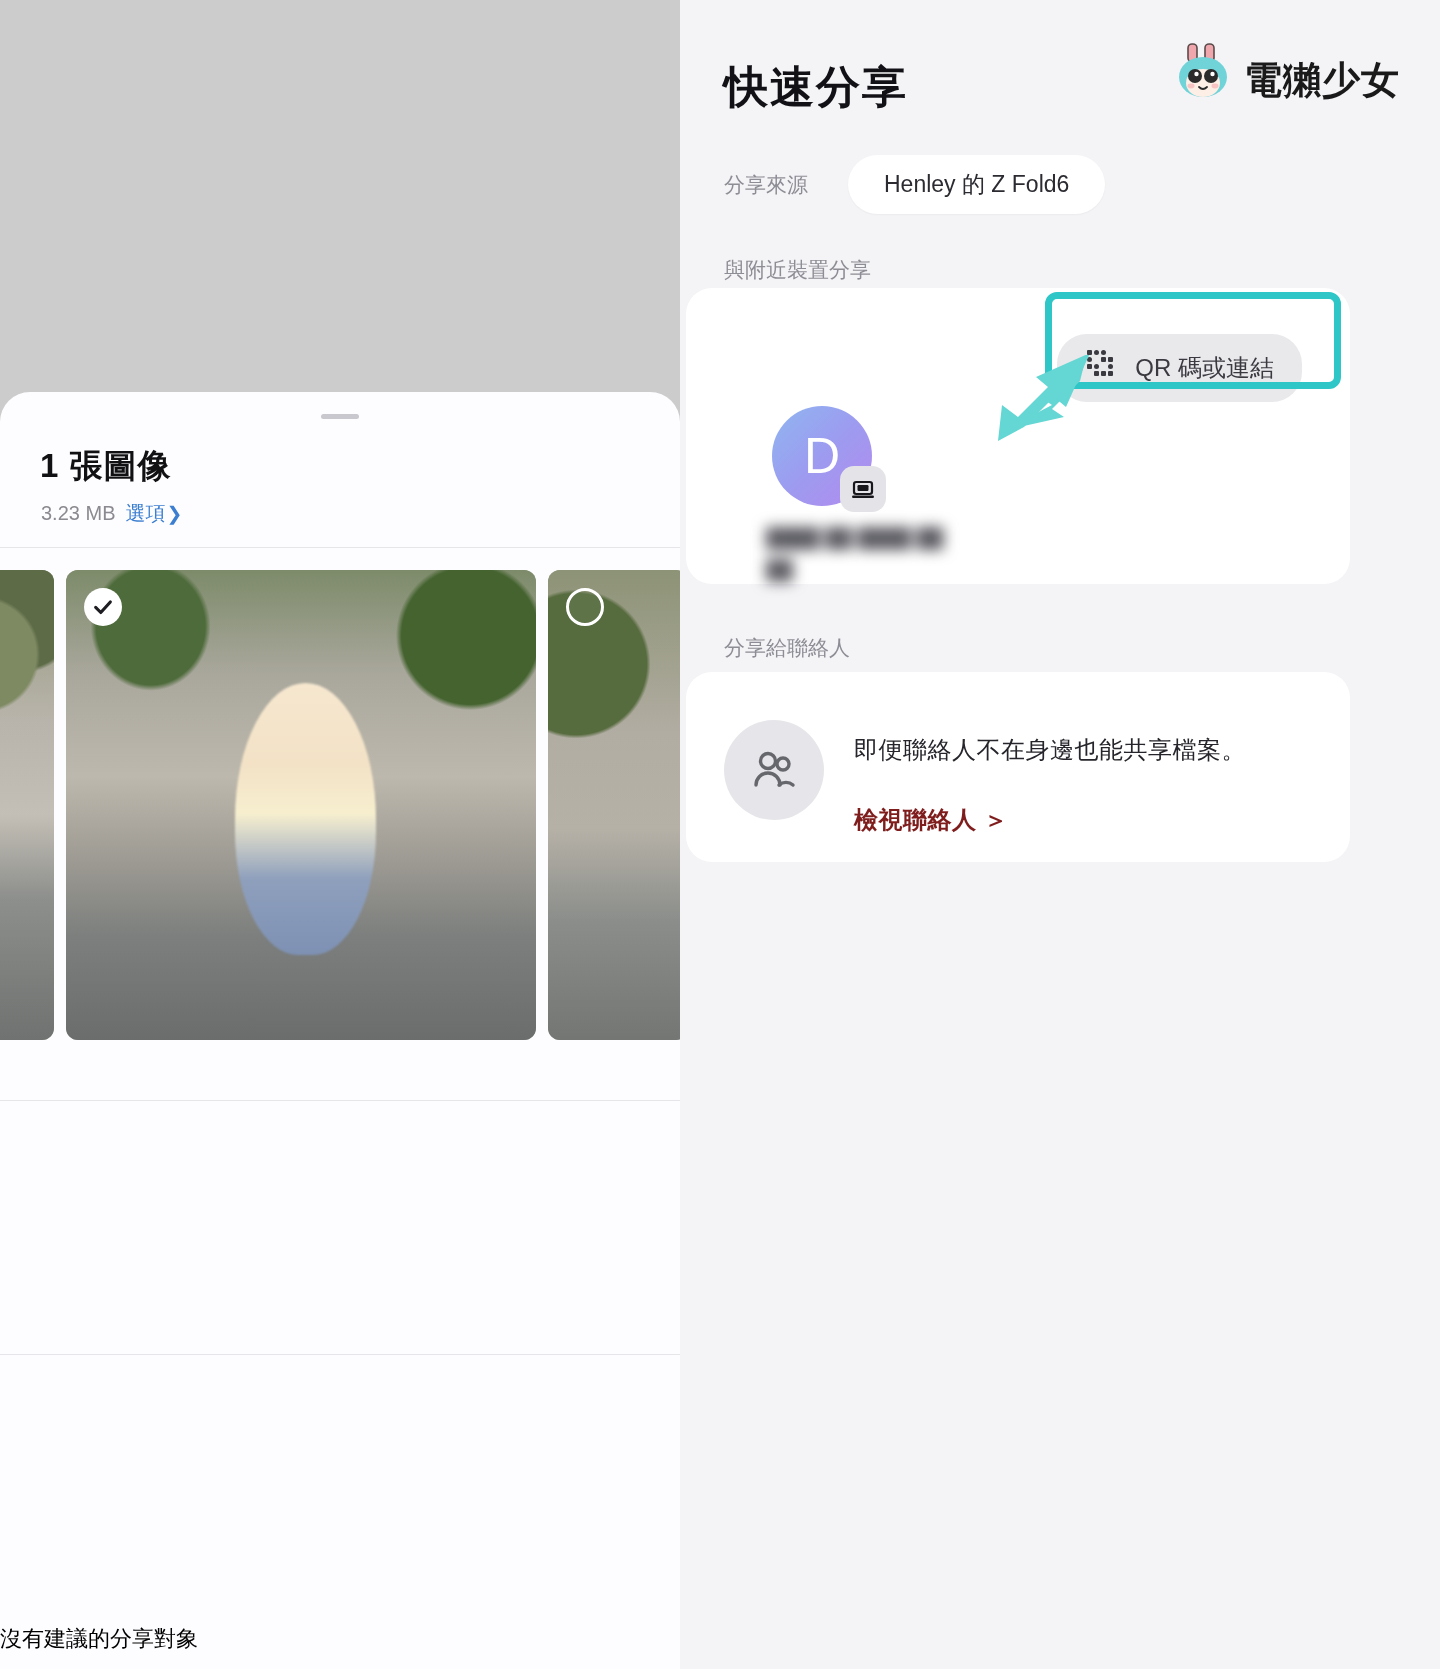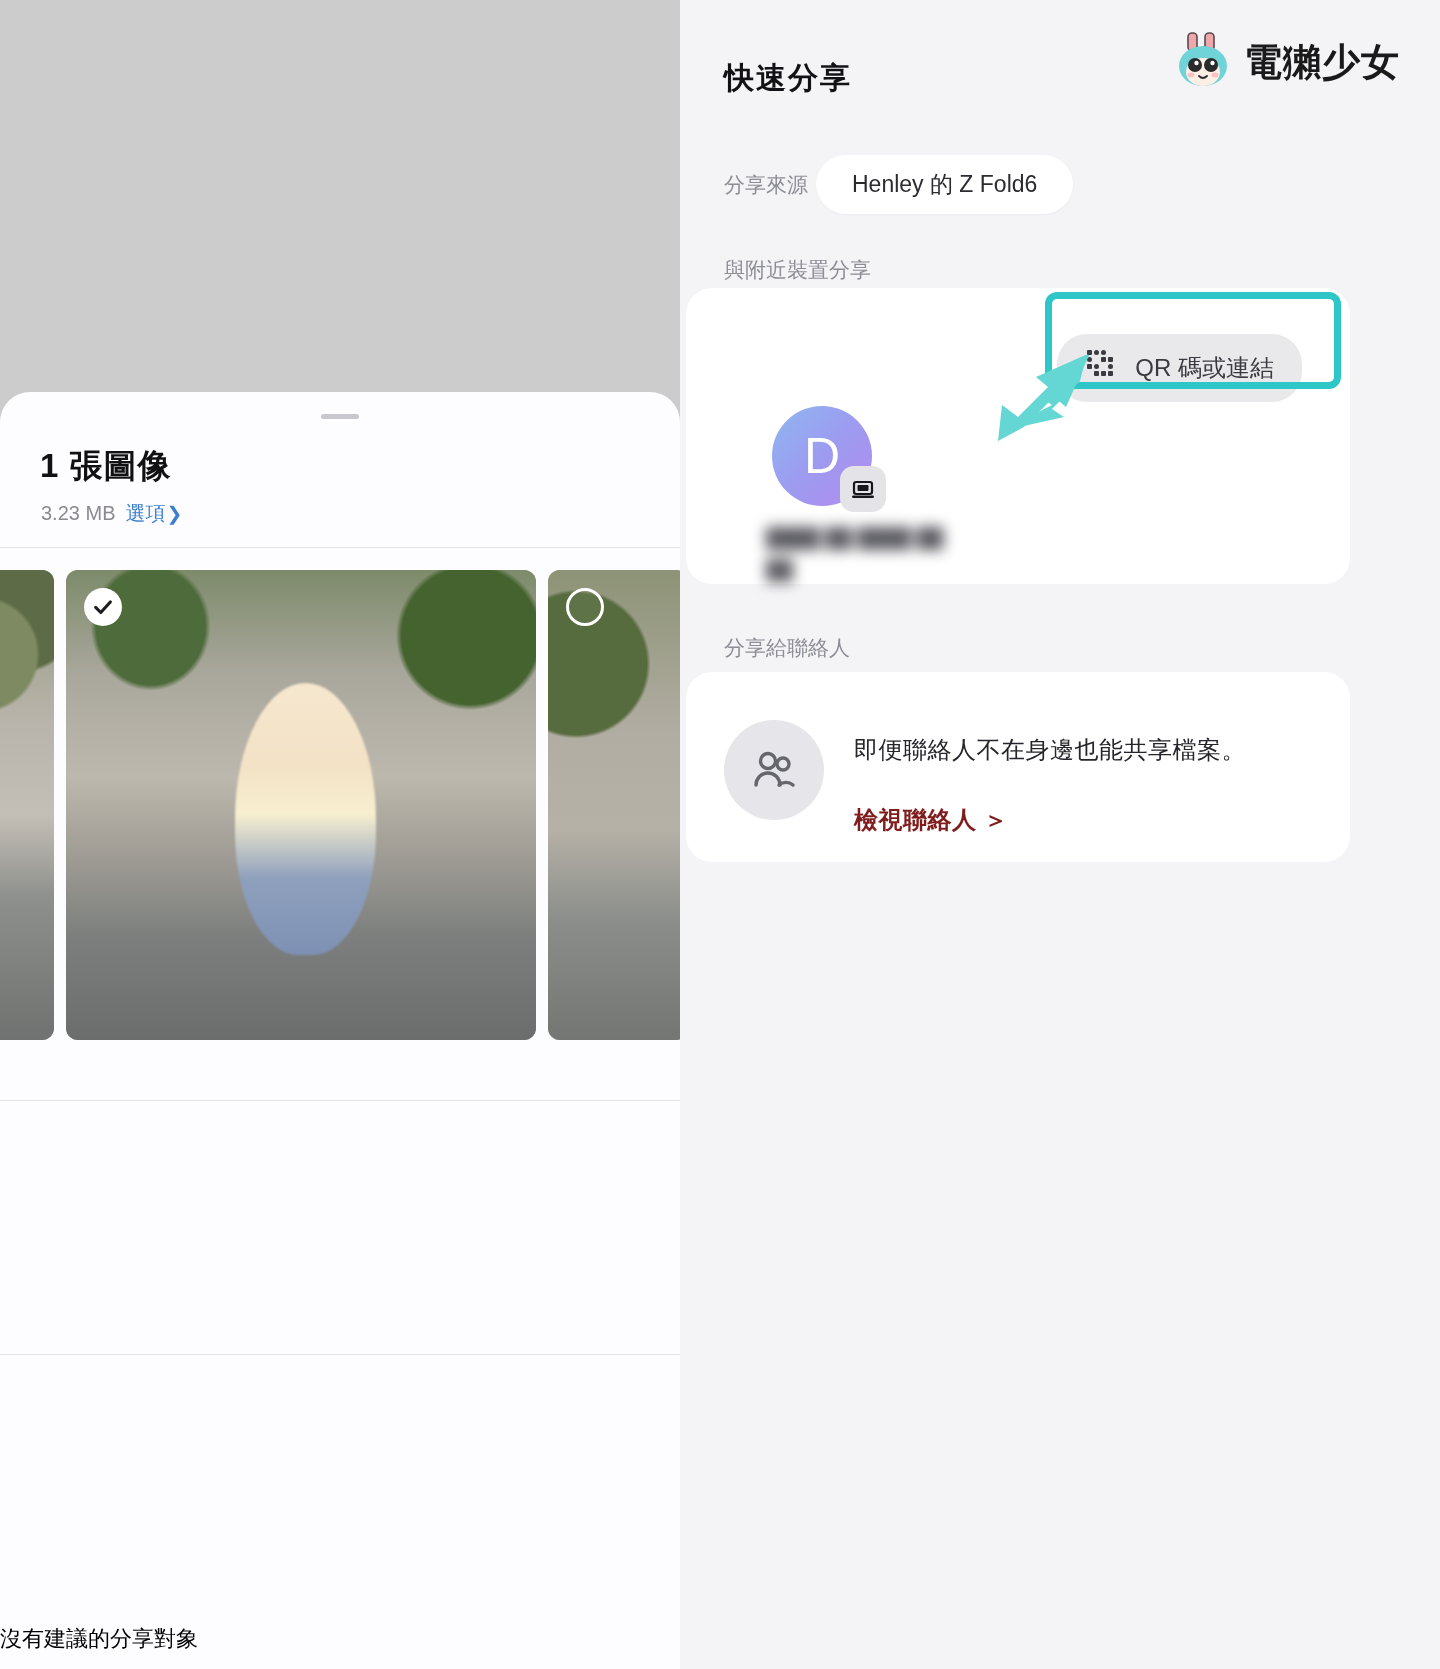--- a/index.html
+++ b/index.html
@@ -99,29 +99,29 @@
     position: absolute; left: 0; width: 680px; top: 1232px;
     text-align: left; font-size: 22px; color: #000000;
   }
 
   
   .right-pane {
     position: relative; width: 760px; height: 1669px; background: #f4f4f7;
   }
   .rp-title {
     position: absolute; left: 44px; top: 58px;
-    font-size: 30px; font-weight: 700; color: #121216; letter-spacing: 2px;
+    font-size: 44px; font-weight: 700; color: #121216; letter-spacing: 2px;
   }
   .brand {
-    position: absolute; right: 40px; top: 29px;
-    display: flex; align-items: center; gap: 10px;
+    position: absolute; right: 40px; top: 40px;
+    display: flex; align-items: flex-end; gap: 10px;
   }
   .brand-text { font-size: 38px; font-weight: 700; color: #1a1a1a; letter-spacing: 1px; }
 
-  .src-row { position:absolute; left: 44px; top: 155px; display:flex; align-items:center; gap: 8px; }
+  .src-row { position:absolute; left: 44px; top: 155px; display:flex; align-items:center; gap: 40px; }
   .src-label { font-size: 21px; color: #8d8d95; }
   .src-chip {
     background:#ffffff; border-radius: 30px; padding: 14px 36px;
     font-size: 23px; color: #2b2b31; box-shadow: 0 1px 2px rgba(0,0,0,0.04);
   }
 
   .sec-label { position:absolute; left: 44px; font-size: 21px; color: #8d8d95; }
   .sec-nearby { top: 256px; }
   .sec-contacts { top: 634px; }
 

